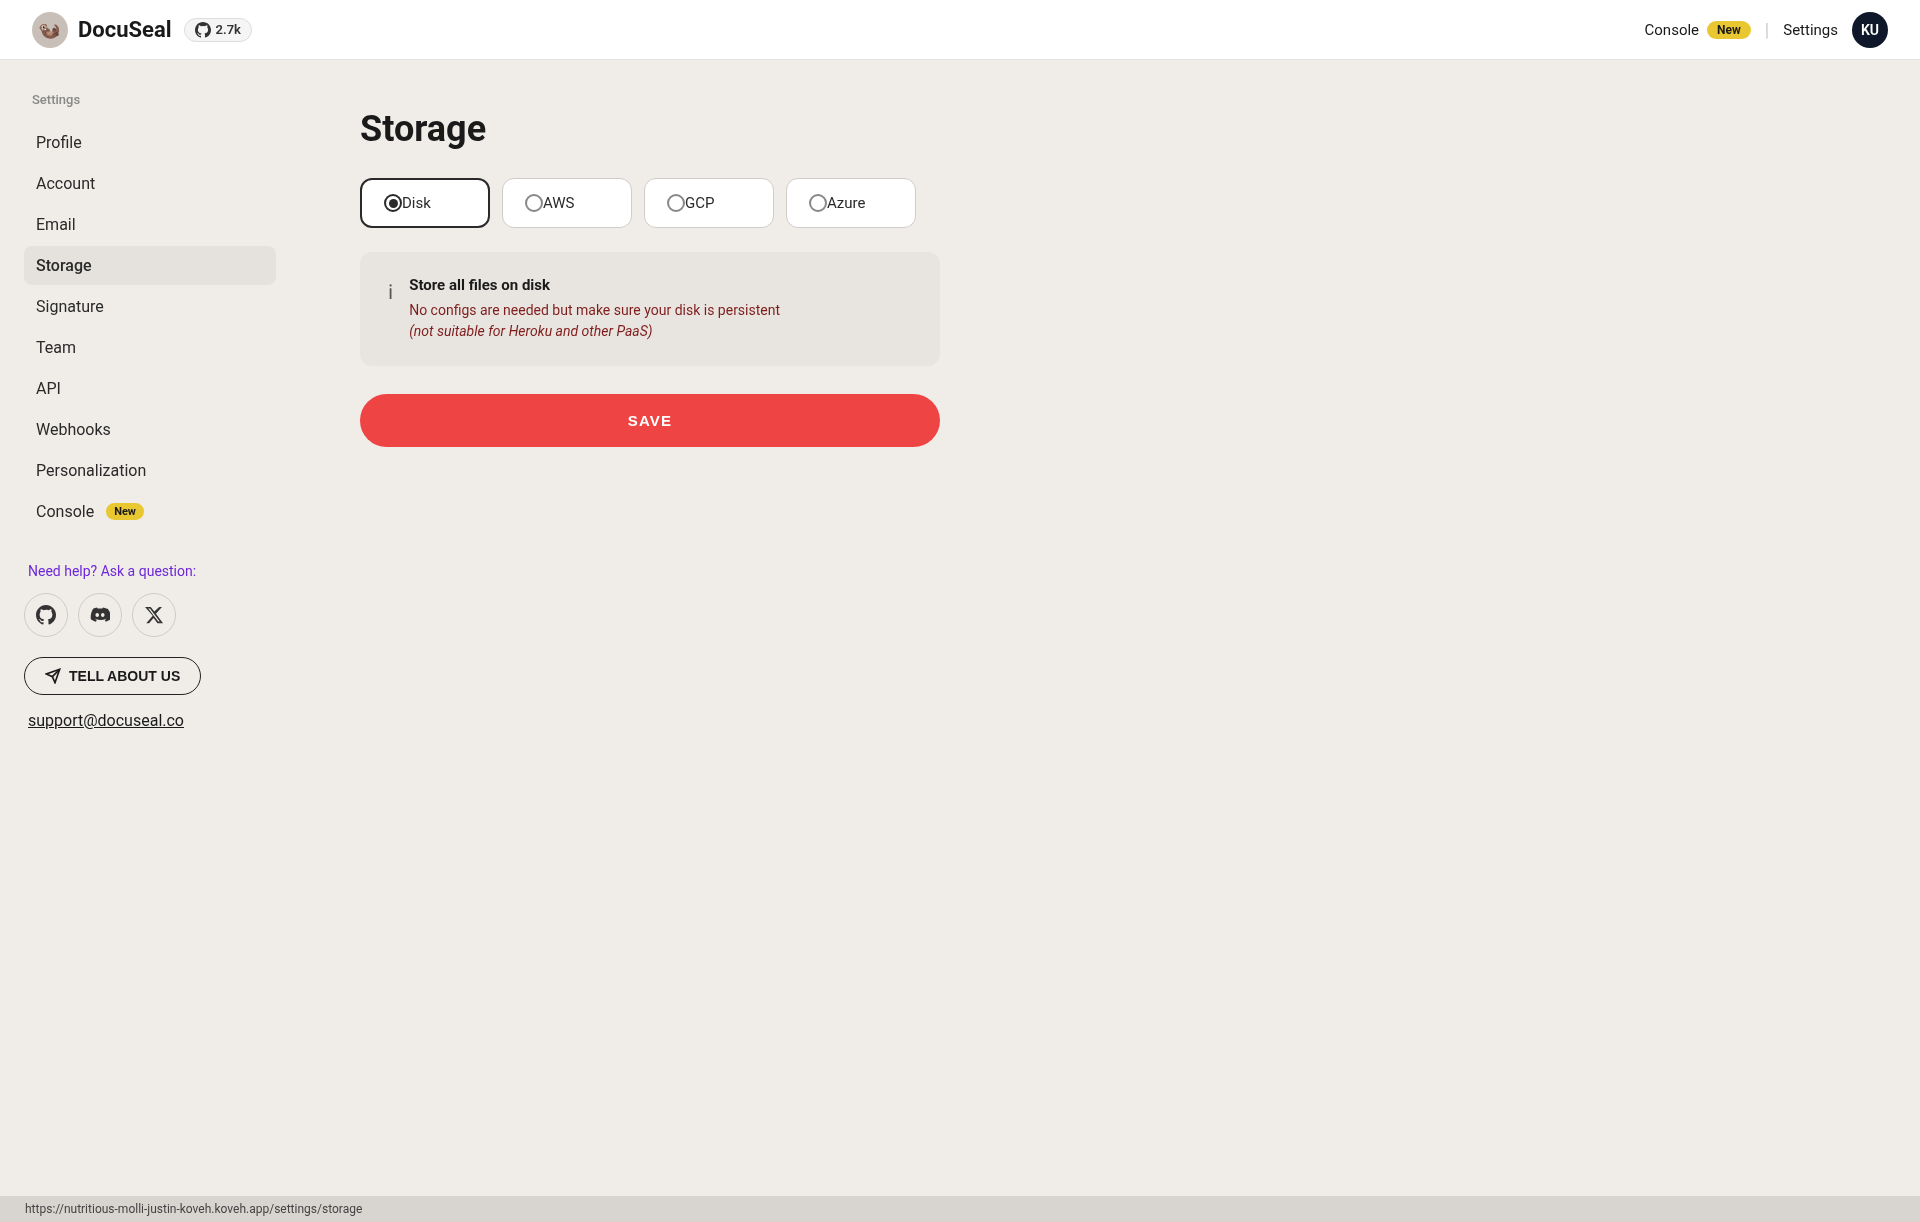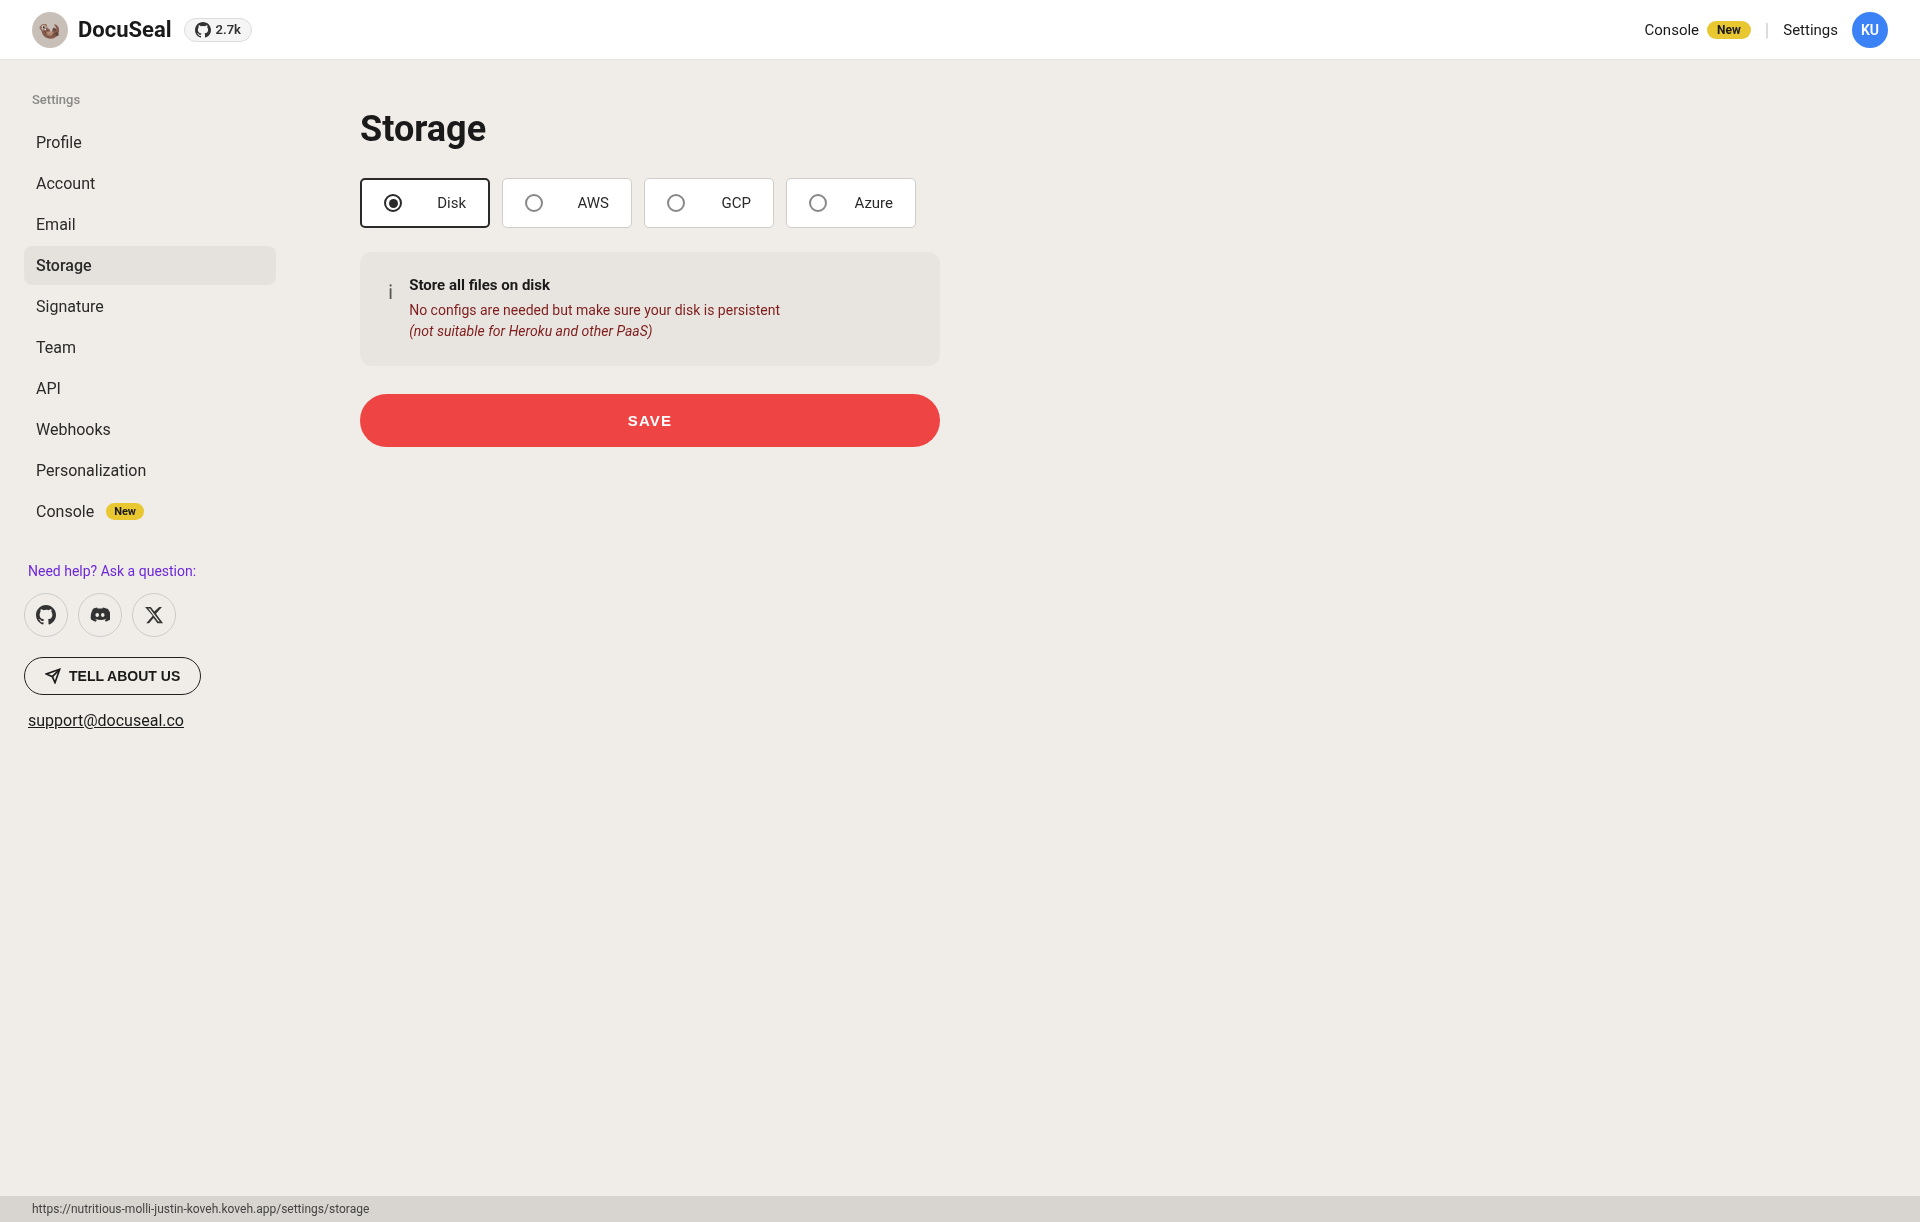--- a/index.html
+++ b/index.html
@@ -80,21 +80,21 @@
     }
     .header-settings-link {
       font-size: 15px;
       color: #1a1a1a;
       cursor: pointer;
     }
     .user-avatar {
       width: 36px;
       height: 36px;
       border-radius: 50%;
-      background: #3b82f6;
+      background: #0f172a;
       color: #fff;
       display: flex; align-items: center; justify-content: center;
       font-size: 14px;
       font-weight: 600;
       cursor: pointer;
     }
 
     
     .layout {
       display: flex;
@@ -210,28 +210,27 @@
     
     .storage-options {
       display: flex;
       gap: 12px;
       margin-bottom: 24px;
     }
     .storage-option {
       display: flex;
       align-items: center;
       border: 1.5px solid #d0ccc8;
-      border-radius: 5px;
+      border-radius: 12px;
       padding: 14px 22px;
       background: #fff;
       cursor: pointer;
       font-size: 15px;
       color: #2a2a2a;
       min-width: 130px;
-      justify-content: space-between;
     }
     .storage-option.selected {
       border-color: #2a2a2a;
       border-width: 2px;
     }
     .radio-circle {
       width: 18px;
       height: 18px;
       border-radius: 50%;
       border: 2px solid #888;
@@ -294,21 +293,21 @@
       width: 580px;
       max-width: 100%;
       text-transform: uppercase;
     }
 
     
     .status-bar {
       position: fixed;
       bottom: 0; left: 0; right: 0;
       background: #d8d5d0;
-      padding: 6px 32px;
+      padding: 6px 25px;
       font-size: 12px;
       color: #444;
     }
   </style>
 </head>
 <body>
 
 <header class="header">
   <div class="header-logo">
     <div class="logo-avatar">🦦</div>

